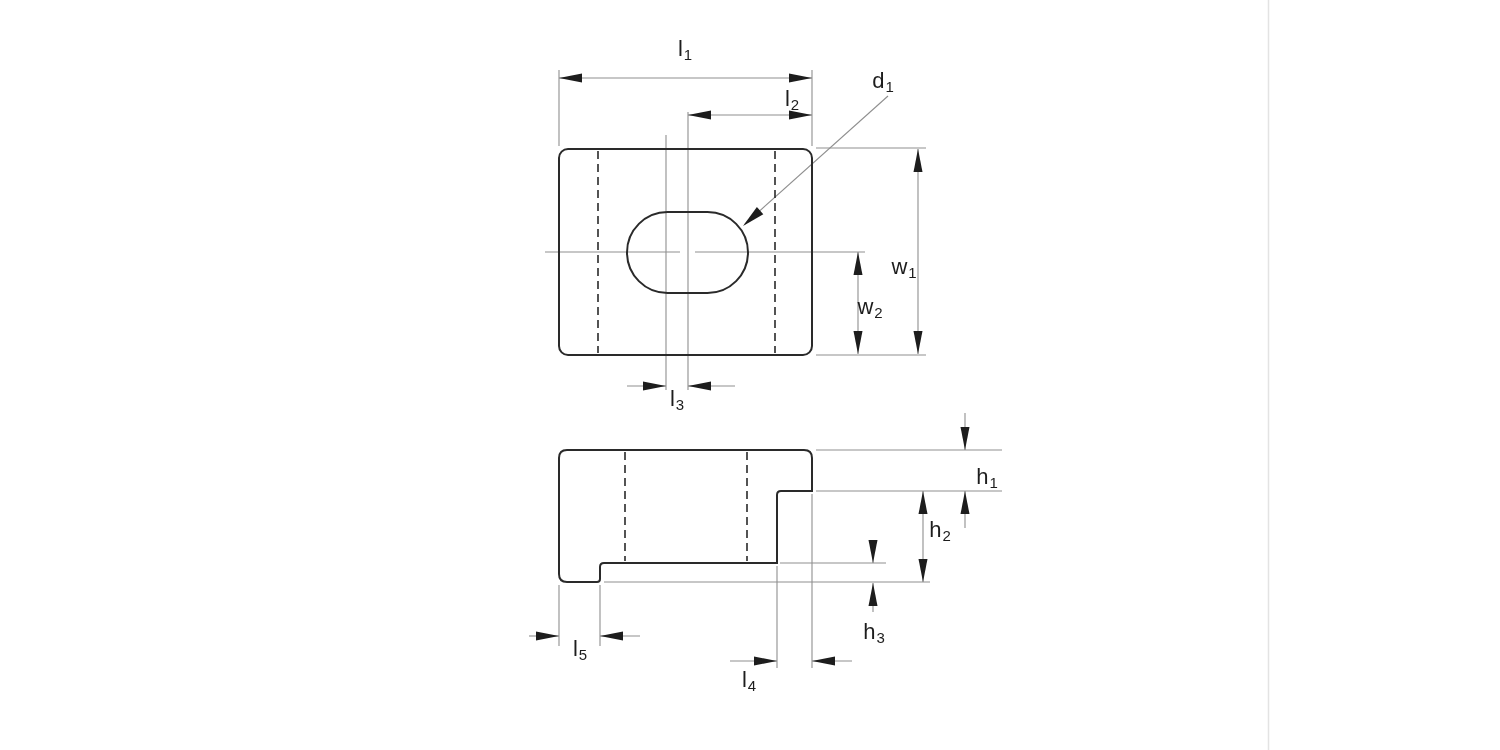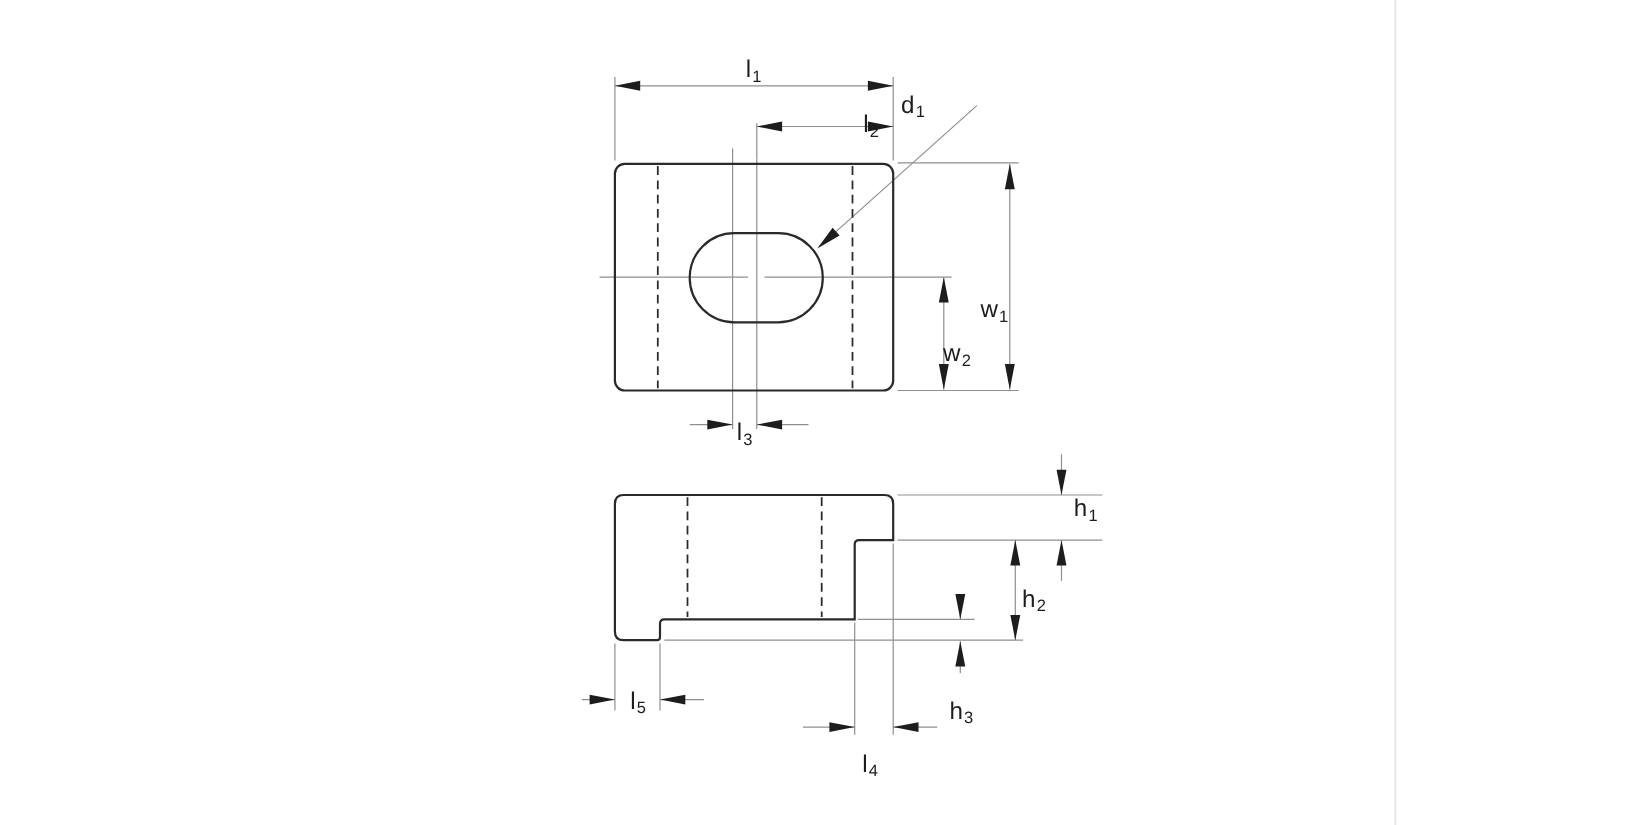--- a/index.html
+++ b/index.html
@@ -13,21 +13,20 @@
   }
   .drawing-svg { position: absolute; left: 0; top: 0; }
   .dim-label {
     position: absolute;
     transform: translate(-50%, -50%);
     font-size: 22px;
     line-height: 1;
     color: #1d1d1d;
     white-space: nowrap;
     user-select: none;
-    margin-top: 15px;
   }
   .dim-label sub {
     font-size: 15px;
     line-height: 1;
     vertical-align: -0.28em;
     margin-left: 1px;
   }
 </style>
 </head>
 <body>
@@ -120,23 +119,23 @@
                L812 491 L781 491 Q777 491 777 495 L777 563 L604 563
                Q600 563 600 567 L600 579 Q600 582 597 582 L567 582
                Q559 582 559 574 Z"></path>
       <path d="M625 452 V561" stroke-width="1.6" stroke-dasharray="8 5"></path>
       <path d="M747 452 V561" stroke-width="1.6" stroke-dasharray="8 5"></path>
     </g>
   </svg>
 
   <div class="dim-label" style="left:685px; top:50px"><span>l</span><sub>1</sub></div>
   <div class="dim-label" style="left:792px; top:100px"><span>l</span><sub>2</sub></div>
-  <div class="dim-label" style="left:677px; top:380px"><span>l</span><sub>3</sub></div>
-  <div class="dim-label" style="left:830px; top:82px"><span>d</span><sub>1</sub></div>
+  <div class="dim-label" style="left:677px; top:400px"><span>l</span><sub>3</sub></div>
+  <div class="dim-label" style="left:883px; top:82px"><span>d</span><sub>1</sub></div>
   <div class="dim-label" style="left:904px; top:268px"><span>w</span><sub>1</sub></div>
   <div class="dim-label" style="left:870px; top:308px"><span>w</span><sub>2</sub></div>
-  <div class="dim-label" style="left:987px; top:449px"><span>h</span><sub>1</sub></div>
+  <div class="dim-label" style="left:987px; top:478px"><span>h</span><sub>1</sub></div>
   <div class="dim-label" style="left:940px; top:531px"><span>h</span><sub>2</sub></div>
   <div class="dim-label" style="left:874px; top:633px"><span>h</span><sub>3</sub></div>
-  <div class="dim-label" style="left:791px; top:681px"><span>l</span><sub>4</sub></div>
-  <div class="dim-label" style="left:580px; top:624px"><span>l</span><sub>5</sub></div>
+  <div class="dim-label" style="left:749px; top:681px"><span>l</span><sub>4</sub></div>
+  <div class="dim-label" style="left:580px; top:650px"><span>l</span><sub>5</sub></div>
 
 </div>
 
 </body></html>

